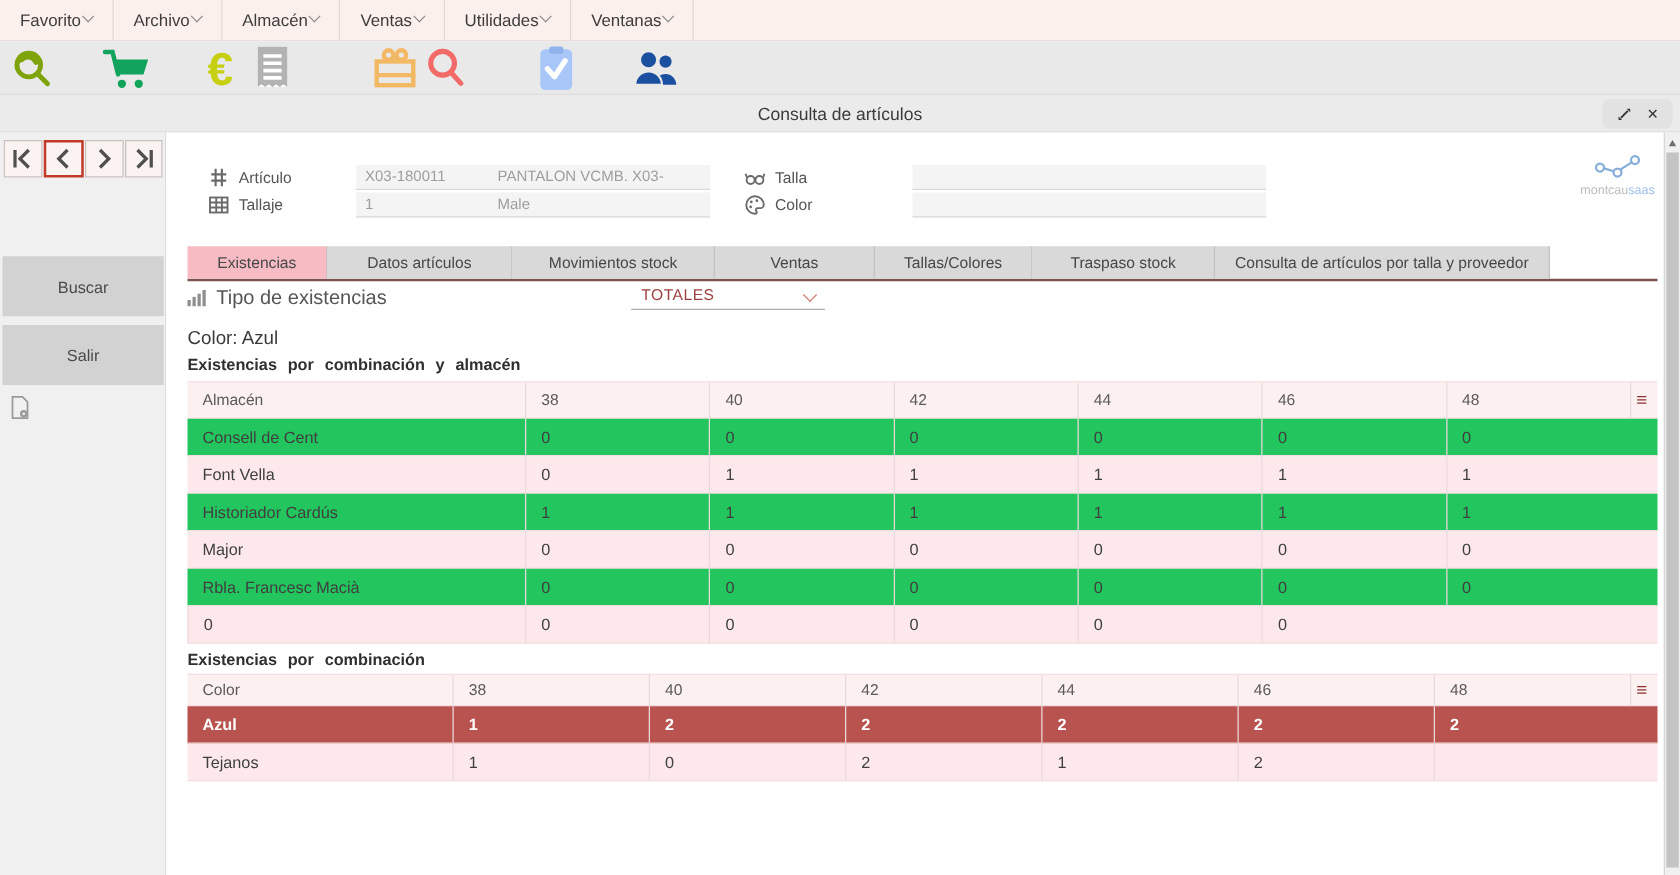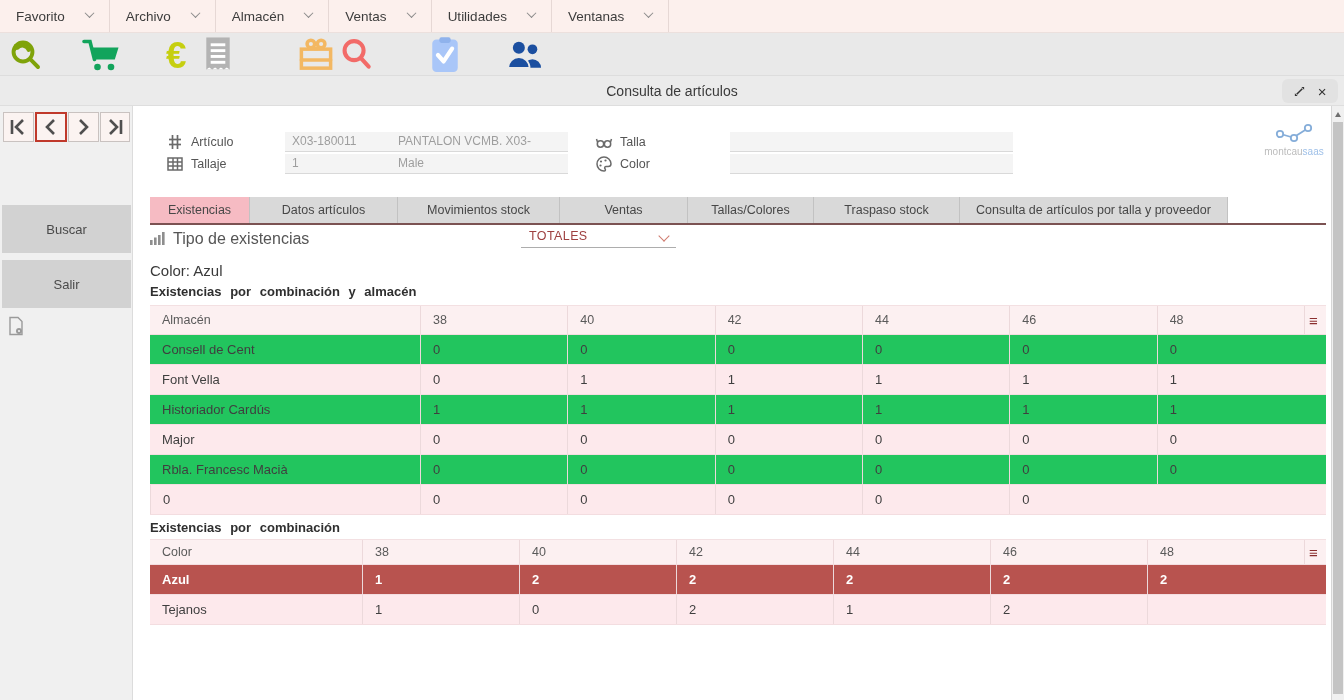--- a/index.html
+++ b/index.html
@@ -2,21 +2,21 @@
 <html><head>
 <meta charset="utf-8">
 <style>
   * { box-sizing: border-box; margin: 0; padding: 0; }
   html,body { width:1344px; height:700px; overflow:hidden;
     font-family:"Liberation Sans", sans-serif; background:#fff; }
 
   
   .menubar { position:absolute; left:0; top:0; width:1344px; height:33px;
     background:#fcf0ed; display:flex; align-items:stretch; border-bottom:1px solid #ece0dd; }
-  .menu-item { display:flex; align-items:center; gap:21px; padding:0 16px;
+  .menu-item { display:flex; align-items:center; gap:2px; padding:0 16px;
     font-size:13.5px; color:#3c3c3c; border-right:1px solid #e6d8d5; cursor:default; }
   .chev { width:7px; height:7px; border-right:1.6px solid #8a8a8a; border-bottom:1.6px solid #8a8a8a;
     transform:rotate(45deg) translate(-1px,-1px); display:inline-block; margin-top:-3px; }
 
   
   .toolbar { position:absolute; left:0; top:33px; width:1344px; height:43px;
     background:#e9e9e9; border-bottom:1px solid #dddddd; }
   .tbi { position:absolute; top:4px; height:36px; display:flex; align-items:center; gap:3px; }
 
   
@@ -50,27 +50,27 @@
   .logo { position:absolute; left:1126px; top:16px; width:70px; text-align:center; }
   .logo-text { font-size:10px; margin-top:-2px; }
   .logo-text .g { color:#bcbcbc; } .logo-text .b { color:#9fc0e8; }
 
   
   .tabs { position:absolute; left:17px; top:91px; width:1176px; height:28px;
     display:flex; border-bottom:2px solid #7b5252; }
   .tab { height:26px; line-height:26px; text-align:center; font-size:12.5px; color:#474747;
     background:#d9d9d9; border-right:1px solid #c2c2c2; cursor:default; overflow:hidden; white-space:nowrap; }
   .tab.active { background:#f6bbc3; }
-  .tab.w0{width:100px;} .tab.w1{width:148px;} .tab.w2{width:162px;} .tab.w3{width:128px;}
+  .tab.w0{width:112px;} .tab.w1{width:148px;} .tab.w2{width:162px;} .tab.w3{width:128px;}
   .tab.w4{width:126px;} .tab.w5{width:146px;} .tab.w6{width:268px;}
 
   
   .filter-label { position:absolute; left:40px; top:124px; font-size:16px; color:#555; }
   .dropdown { position:absolute; left:372px; top:120px; width:155px; height:22px;
-    border-bottom:1px solid #adadad; cursor:default;margin-left:16px; }
+    border-bottom:1px solid #adadad; cursor:default; }
   .dropdown .val { position:absolute; left:8px; top:3px; font-size:12.5px; letter-spacing:0.4px; color:#9e4040; }
   .dropdown .dchev { position:absolute; right:8px; top:6px; width:8px; height:8px;
     border-right:1.8px solid #cf7b6f; border-bottom:1.8px solid #cf7b6f; transform:rotate(45deg); }
 
   .color-line { position:absolute; left:17px; top:156px; font-size:15px; color:#3a3a3a; }
   .sec-title { position:absolute; left:17px; font-size:13px; font-weight:bold; color:#2f2f2f; word-spacing:5px; }
 
   
   .dtable { position:absolute; left:17px; width:1176px; }
   .trow { display:grid; }

